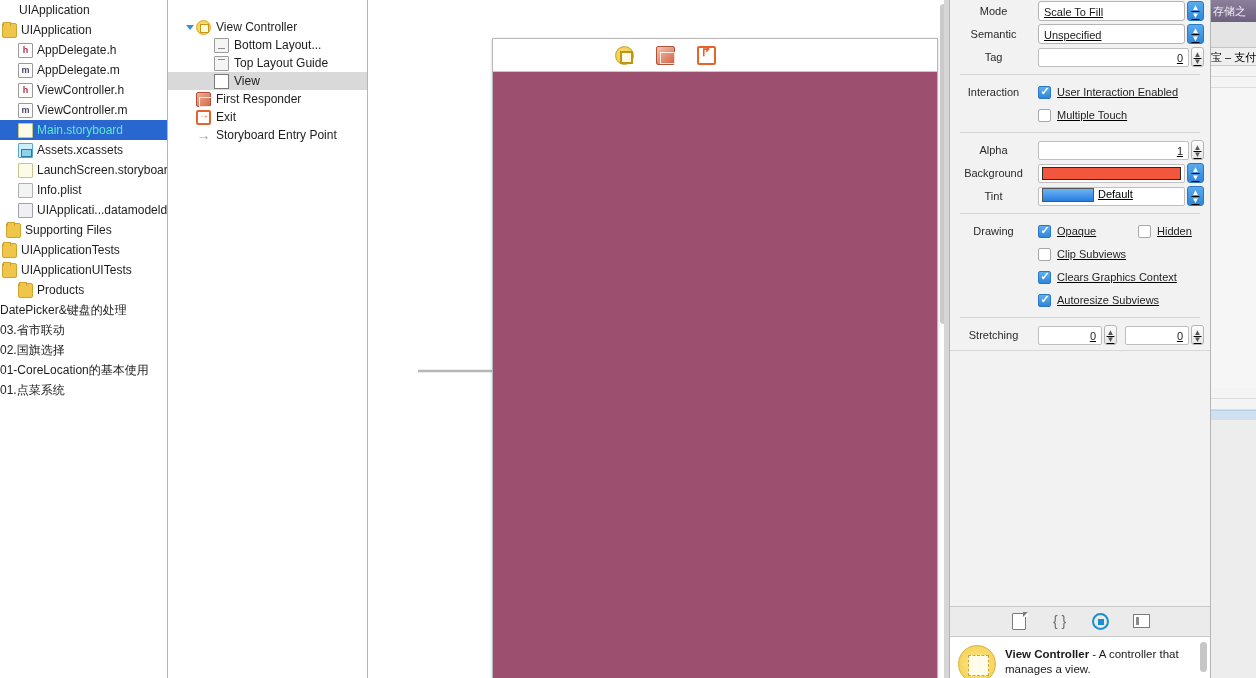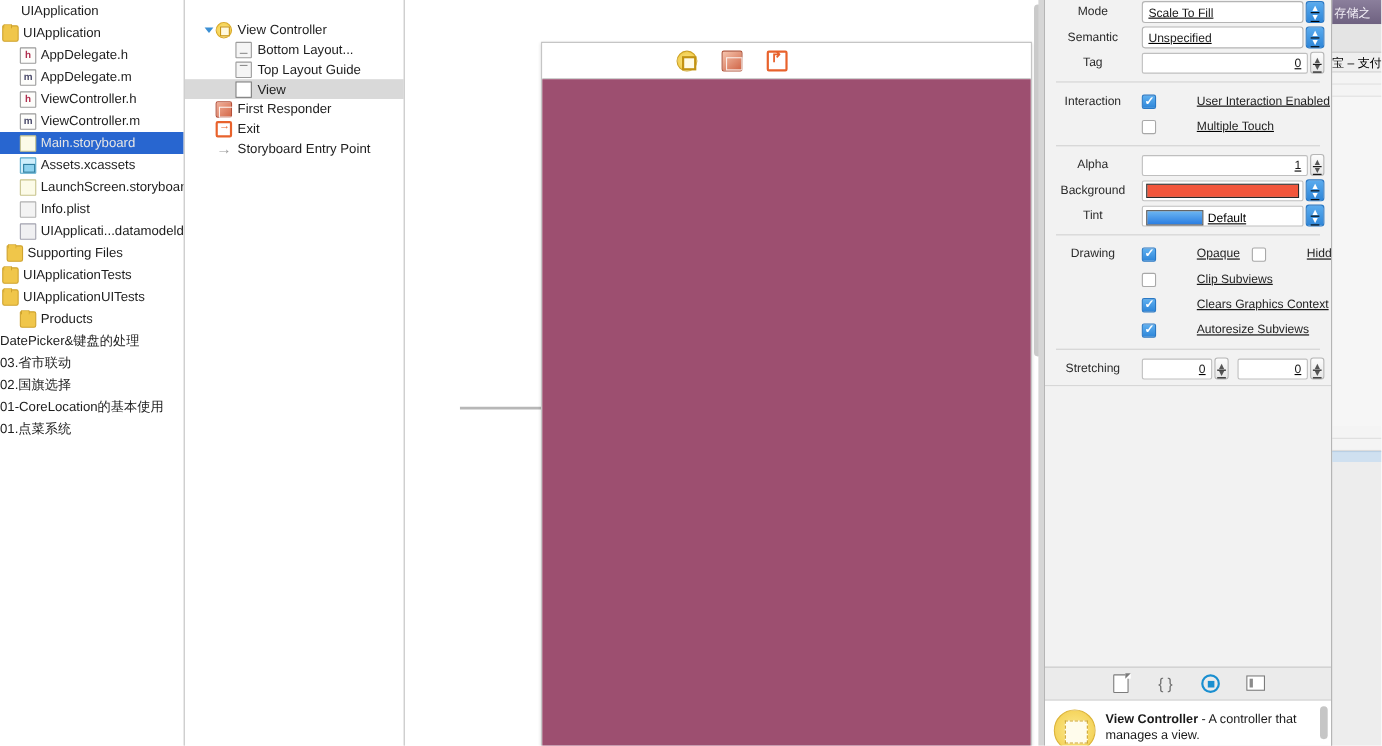--- a/index.html
+++ b/index.html
@@ -24,21 +24,21 @@
   .bg-tabrow { height: 18px; background: #efefef; border-bottom: 1px solid #c9c9c9;
                font-size: 11px; white-space: nowrap; overflow: hidden; padding-top: 2px; }
   .bg-blue { height: 10px; background: #cfe0f0; border-top: 1px solid #b9cfe4; }
   .bg-filler { background: #f6f6f6; height: 300px; }
 
   
   .navigator { position: absolute; left: 0; top: 0; width: 167px; height: 678px;
                background: #ffffff; overflow: hidden; }
   .nav-row { height: 20px; display: flex; align-items: center;
              padding-left: 0px; white-space: nowrap; font-size: 12px; color: #1d1d1d; }
-  .nav-row.selected { background: #2866d0; color: #e5e5e5; }
+  .nav-row.selected { background: #2866d0; color: #5eead4; }
   .nav-ico { width: 15px; height: 15px; margin-right: 4px; flex: 0 0 15px;
              position: relative; }
   .nav-label { overflow: hidden; text-overflow: clip; }
 
   
   .ico-folder { background: #f0c64a; border: 1px solid #cfa32e; border-radius: 1px 2px 2px 2px; }
   .ico-folder:before { content:""; position:absolute; left:0; top:-2px; width:6px; height:3px;
                        background:#f0c64a; border:1px solid #cfa32e; border-bottom:none;
                        border-radius:1px 1px 0 0; }
   .ico-doc { background: #fdfdfb; border: 1px solid #9a9a9a; border-radius: 1px;
@@ -138,28 +138,28 @@
   .step-grey { width: 13px; height: 20px; margin-left: 2px; border-radius: 3px;
                background: linear-gradient(#fcfcfc,#e6e6e6); border: 1px solid #b6b6b6;
                color: #555; font-size: 8px; line-height: 7px; text-align: center;
                padding-top: 3px; flex: 0 0 13px; }
   .swatch-bg { flex: 1; height: 19px; background: #fff; border: 1px solid #bfbfbf;
                border-radius: 2px; padding: 2px 3px; }
   .swatch-bg > div { height: 13px; border: 1px solid #2a2a2a; }
   .swatch-tint { width: 52px; height: 14px; border: 1px solid #555; flex: 0 0 52px;
                  margin: 0 4px 0 3px; }
   .tint-wrap { flex: 1; height: 19px; background: #fff; border: 1px solid #bfbfbf;
-               border-radius: 2px; display: flex; align-items: flex-end; }
+               border-radius: 2px; display: flex; align-items: flex-start; }
   .cb { width: 13px; height: 13px; border-radius: 2px; border: 1px solid #a8a8a8;
         background: #fff; flex: 0 0 13px; margin-right: 6px; position: relative; }
   .cb.on { background: linear-gradient(#5fb0f0, #2e86d9); border-color: #2a78c4; }
   .cb.on:after { content:"✓"; position: absolute; left: 1.5px; top: -2px; color:#fff;
                  font-size: 11px; font-weight: bold; }
   .cb-lbl { font-size: 11px; color: #1f1f1f; white-space: nowrap; }
-  .cb-item { display: flex; align-items: center; margin-right: 14px; gap: 31px; }
+  .cb-item { display: flex; align-items: center; margin-right: 14px; }
   .divider { height: 1px; background: #d2d2d2; margin: 6px 4px; }
   .sub-lbl { font-size: 10px; color: #454545; text-align: center; }
 
   
   .insp-filler { position:absolute; left:0; top:350px; width:260px; height:255px;
                  background:#f2f2f2; border-top:1px solid #d7d7d7; }
   .lib-tabs { position: absolute; left: 0; top: 606px; width: 260px; height: 31px;
               background: #ebebeb; border-top: 1px solid #c9c9c9;
               border-bottom: 1px solid #c9c9c9;
               display: flex; align-items: center; justify-content: center; gap: 22px; }

